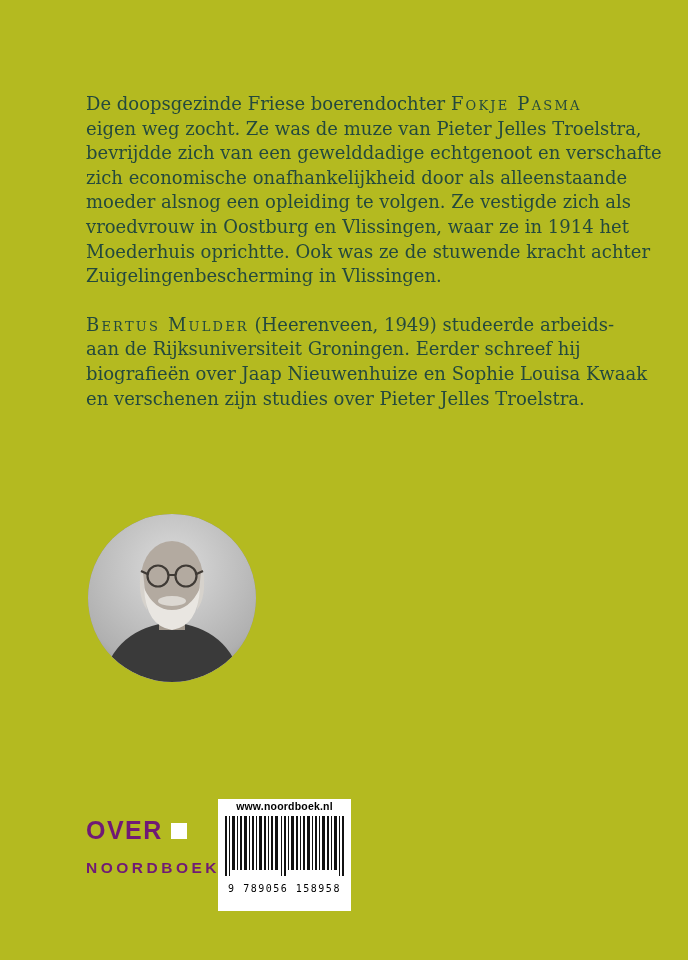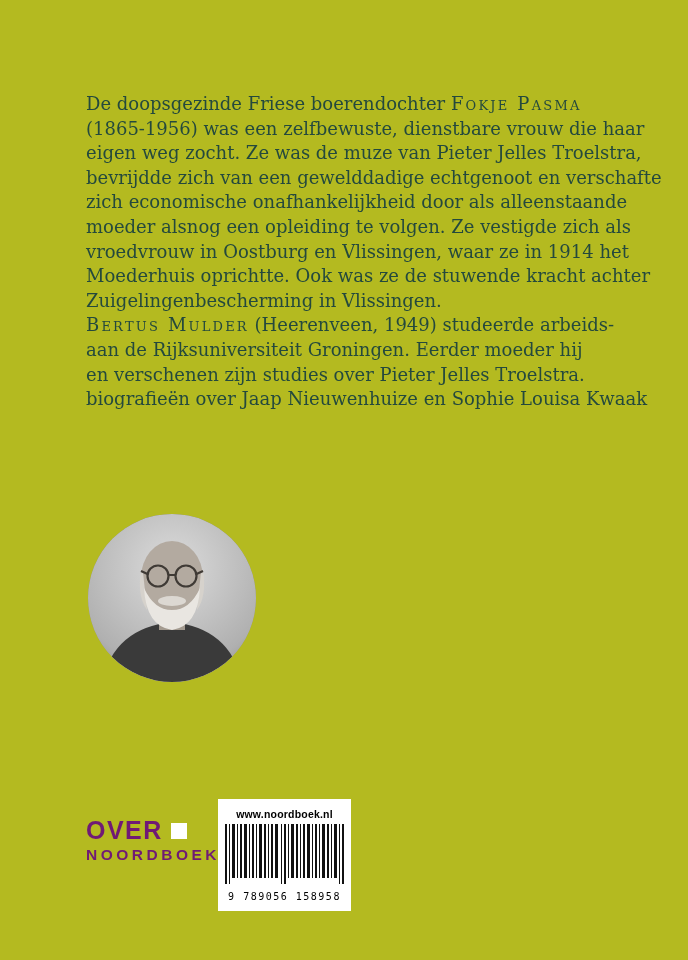--- a/index.html
+++ b/index.html
@@ -15,21 +15,21 @@
   .blurb {
     position:absolute; left:86px; top:92px;
     color:#24493d;
     font-size:18px; line-height:24.6px;
   }
   .line { white-space:nowrap; }
   .smallcaps {
     font-variant:small-caps;
     letter-spacing:2.2px;
   }
-  .para2 { margin-top:0; }
+  .para2 { margin-top:24px; }
 
   
   .photo {
     position:absolute; left:88px; top:514px;
     width:168px; height:168px;
     border-radius:50%; overflow:hidden;
     background:#9e9e9e;
   }
 
   
@@ -39,67 +39,66 @@
     font-family:"Liberation Sans", sans-serif;
     font-weight:bold;
   }
   .logo-line {
     font-size:25px; letter-spacing:1.5px; line-height:27px;
     display:flex; align-items:center;
   }
   .sq  { display:inline-block; width:16px; height:16px; background:#fff; margin-left:8px; }
   .bar { display:inline-block; width:6px;  height:16px; background:#fff; margin-right:6px; }
   .publisher-name {
-    margin-top:2px;
+    margin-top:15px;
     font-size:15.5px; letter-spacing:3.5px; line-height:18px;
   }
 
   
   .barcode-box {
     position:absolute; left:218px; top:799px;
     width:133px; height:112px;
     background:#ffffff; color:#000;
     font-family:"Liberation Sans", sans-serif;
     text-align:center;
   }
   .barcode-url {
     font-size:10.5px; font-weight:bold;
-    padding-top:9px; letter-spacing:0.2px;
+    padding-top:1px; letter-spacing:0.2px;
   }
   .bars { display:block; margin:4px auto 0; }
   .isbn {
     font-size:10px; letter-spacing:1.5px; margin-top:7px;
     font-family:"DejaVu Sans Mono", monospace;
   }
 </style>
 </head>
 <body>
 
 <div class="cover">
 
   <div class="blurb">
     <div class="line">
       <span>De doopsgezinde Friese boerendochter </span><span class="smallcaps">Fokje Pasma</span>
     </div>
-    <div class="line">(1865-1956) was een zelfbewuste, dienstbare vrouw die haar</div>
     <div class="line">eigen weg zocht. Ze was de muze van Pieter Jelles Troelstra,</div>
     <div class="line">bevrijdde zich van een gewelddadige echtgenoot en verschafte</div>
     <div class="line">zich economische onafhankelijkheid door als alleenstaande</div>
     <div class="line">moeder alsnog een opleiding te volgen. Ze vestigde zich als</div>
     <div class="line">vroedvrouw in Oostburg en Vlissingen, waar ze in 1914 het</div>
     <div class="line">Moederhuis oprichtte. Ook was ze de stuwende kracht achter</div>
     <div class="line">Zuigelingenbescherming in Vlissingen.</div>
 
     <div class="para2">
       <div class="line">
         <span class="smallcaps">Bertus Mulder</span><span> (Heerenveen, 1949) studeerde arbeids-</span>
       </div>
-      <div class="line">aan de Rijksuniversiteit Groningen. Eerder moeder hij</div>
+      <div class="line">aan de Rijksuniversiteit Groningen. Eerder schreef hij</div>
+      <div class="line">biografieën over Jaap Nieuwenhuize en Sophie Louisa Kwaak</div>
       <div class="line">en verschenen zijn studies over Pieter Jelles Troelstra.</div>
-      <div class="line">biografieën over Jaap Nieuwenhuize en Sophie Louisa Kwaak</div>
     </div>
   </div>
 
   <div class="photo">
     <svg width="168" height="168" viewBox="0 0 168 168">
       <defs>
         <radialGradient id="pbg" cx="50%" cy="32%" r="85%">
           <stop offset="0%" stop-color="#dcdcdc"></stop>
           <stop offset="70%" stop-color="#b0b0b0"></stop>
           <stop offset="100%" stop-color="#7f7f7f"></stop>

